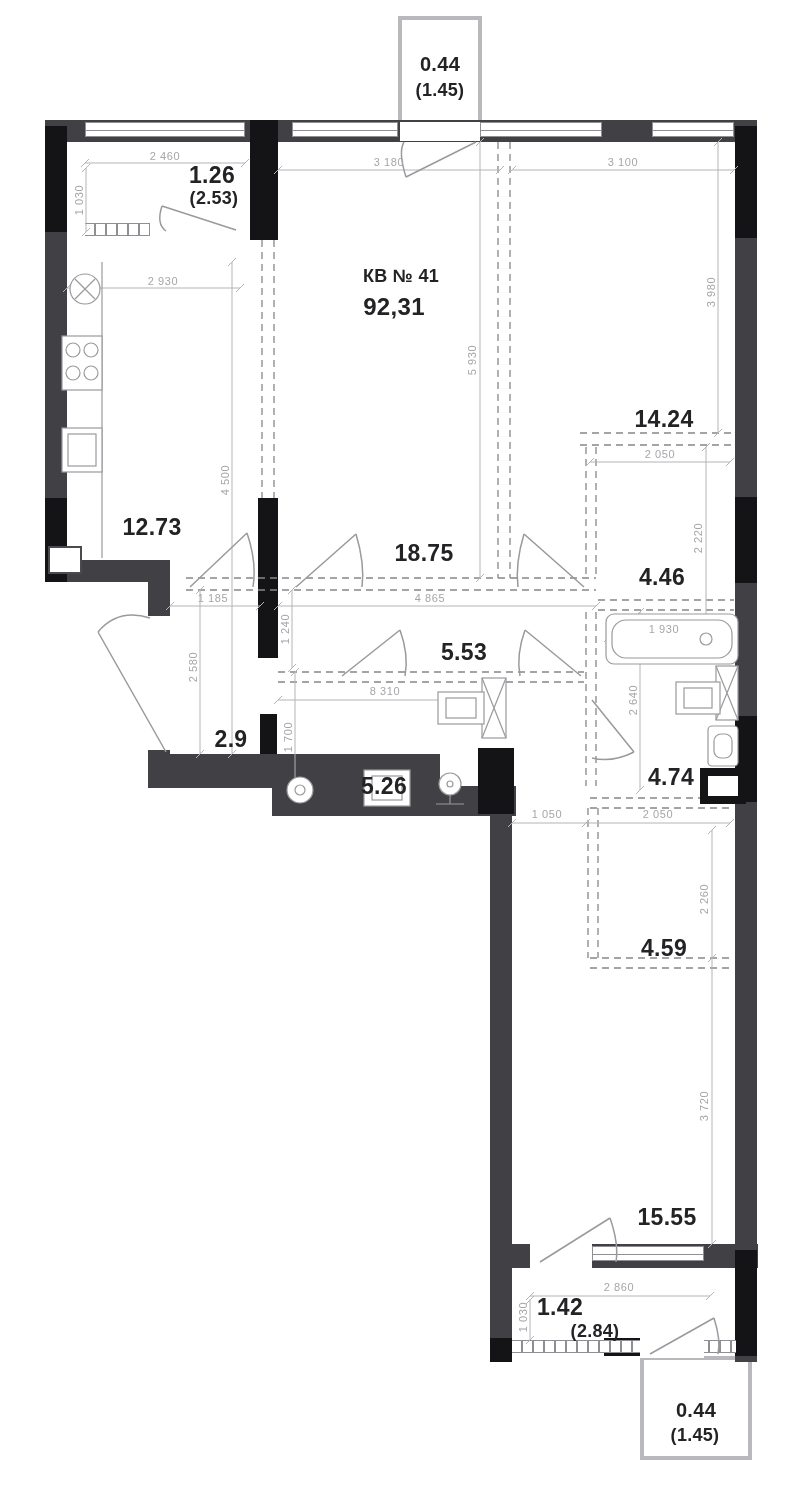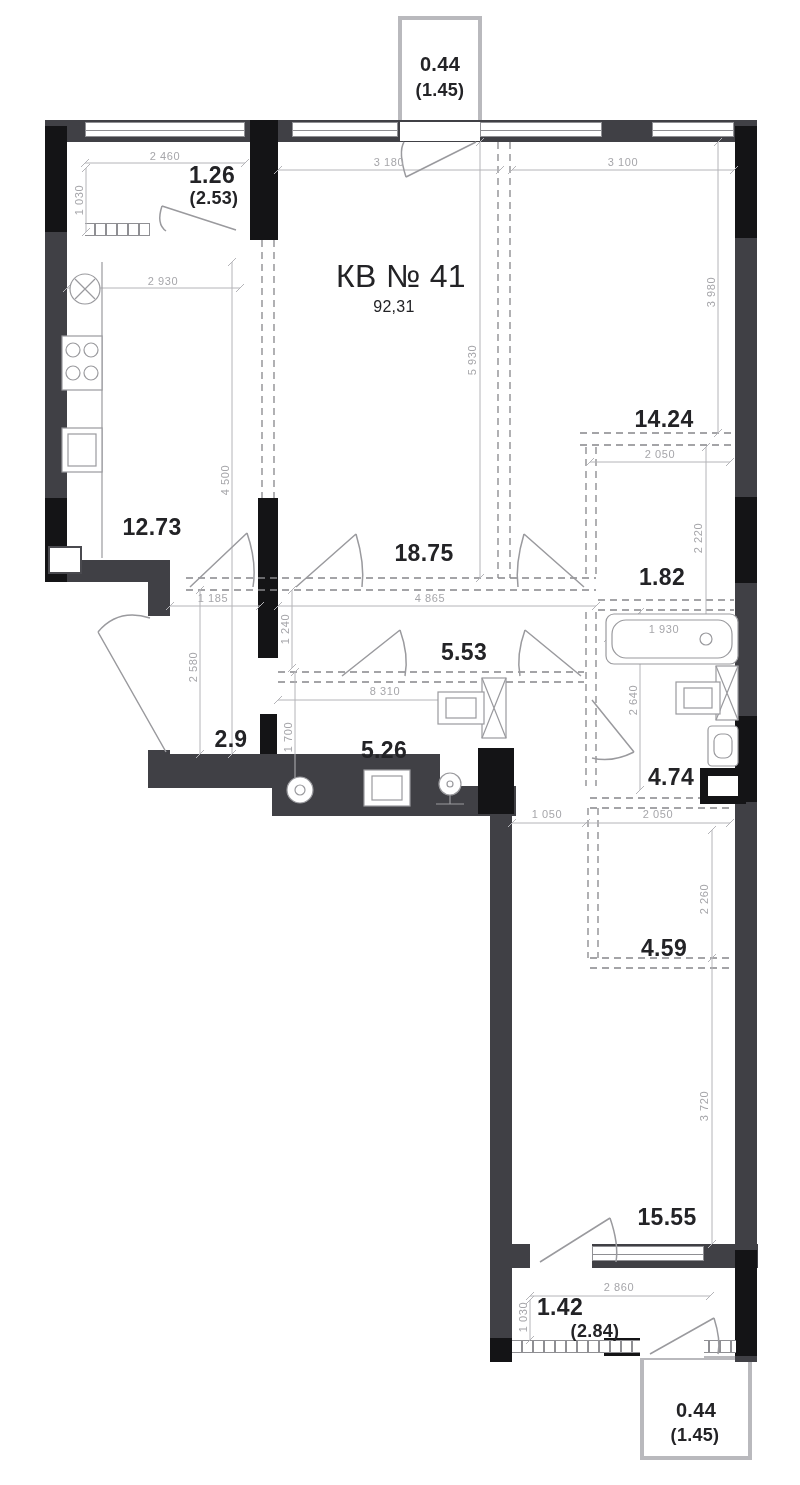--- a/index.html
+++ b/index.html
@@ -10,22 +10,22 @@
   .win{position:absolute;background:#fff;border:1px solid #8f8f93;box-sizing:border-box;}
   .win::after{content:"";position:absolute;left:0;right:0;top:50%;height:1px;background:#8f8f93;}
   .rail{position:absolute;box-sizing:border-box;border-top:1px solid #8f8f93;border-bottom:1px solid #8f8f93;
         background:repeating-linear-gradient(90deg,#fff 0 9px,#8f8f93 9px 11px);}
   .open{position:absolute;background:#fff;}
   .balc{position:absolute;border:4px solid #b9b9bd;background:#fff;box-sizing:border-box;}
   .niche{position:absolute;background:#fff;border:2px solid #4a4a4f;box-sizing:border-box;}
   .area{position:absolute;transform:translate(-50%,-50%);color:#232326;font-weight:700;
         font-size:23px;letter-spacing:.3px;white-space:nowrap;}
   .sub{font-size:18px;font-weight:600;}
-  .title{font-size:32px;font-weight:400;}
-  .total{font-size:16px;font-weight:400;}
+  .title{font-size:18px;font-weight:700;}
+  .total{font-size:24px;font-weight:700;}
   .balab{font-size:20px;}
   .dim{position:absolute;transform:translate(-50%,-50%);color:#a6a6aa;font-size:11px;
        letter-spacing:.6px;white-space:nowrap;}
   .dimv{transform:translate(-50%,-50%) rotate(-90deg);}
   svg.lines{position:absolute;left:0;top:0;}
 </style>
 </head>
 <body>
 
 <div class="plan">
@@ -163,24 +163,24 @@
         <circle cx="300" cy="790" r="5"></circle>
     </g>
   </svg>
 
   <div class="area title" style="left:401px;top:276px">КВ № 41</div>
   <div class="area total" style="left:394px;top:307px">92,31</div>
 
   <div class="area" style="left:152px;top:527px">12.73</div>
   <div class="area" style="left:424px;top:553px">18.75</div>
   <div class="area" style="left:664px;top:419px">14.24</div>
-  <div class="area" style="left:662px;top:577px">1.82</div>
+  <div class="area" style="left:662px;top:577px">4.46</div>
   <div class="area" style="left:231px;top:739px">2.9</div>
   <div class="area" style="left:464px;top:652px">5.53</div>
-  <div class="area" style="left:384px;top:750px">5.26</div>
+  <div class="area" style="left:384px;top:786px">5.26</div>
   <div class="area" style="left:671px;top:777px">4.74</div>
   <div class="area" style="left:664px;top:948px">4.59</div>
   <div class="area" style="left:667px;top:1217px">15.55</div>
 
   <div class="area balab" style="left:440px;top:64px">0.44</div>
   <div class="area sub" style="left:440px;top:90px">(1.45)</div>
   <div class="area" style="left:212px;top:175px">1.26</div>
   <div class="area sub" style="left:214px;top:198px">(2.53)</div>
   <div class="area" style="left:560px;top:1307px">1.42</div>
   <div class="area sub" style="left:595px;top:1331px">(2.84)</div>

